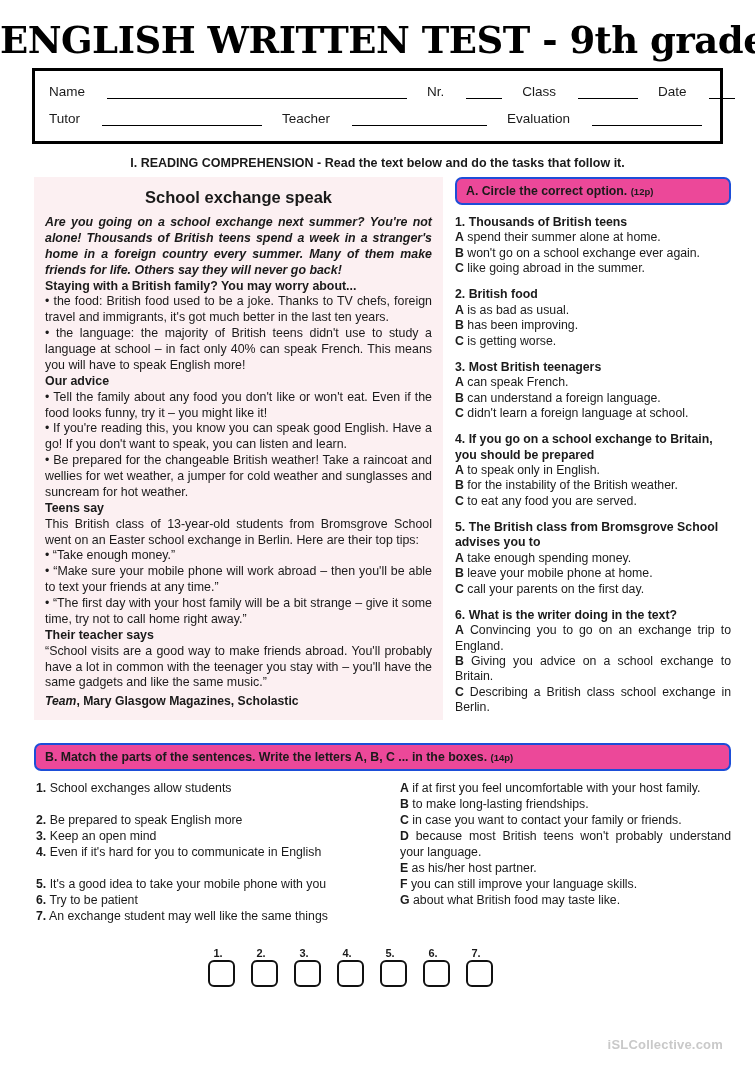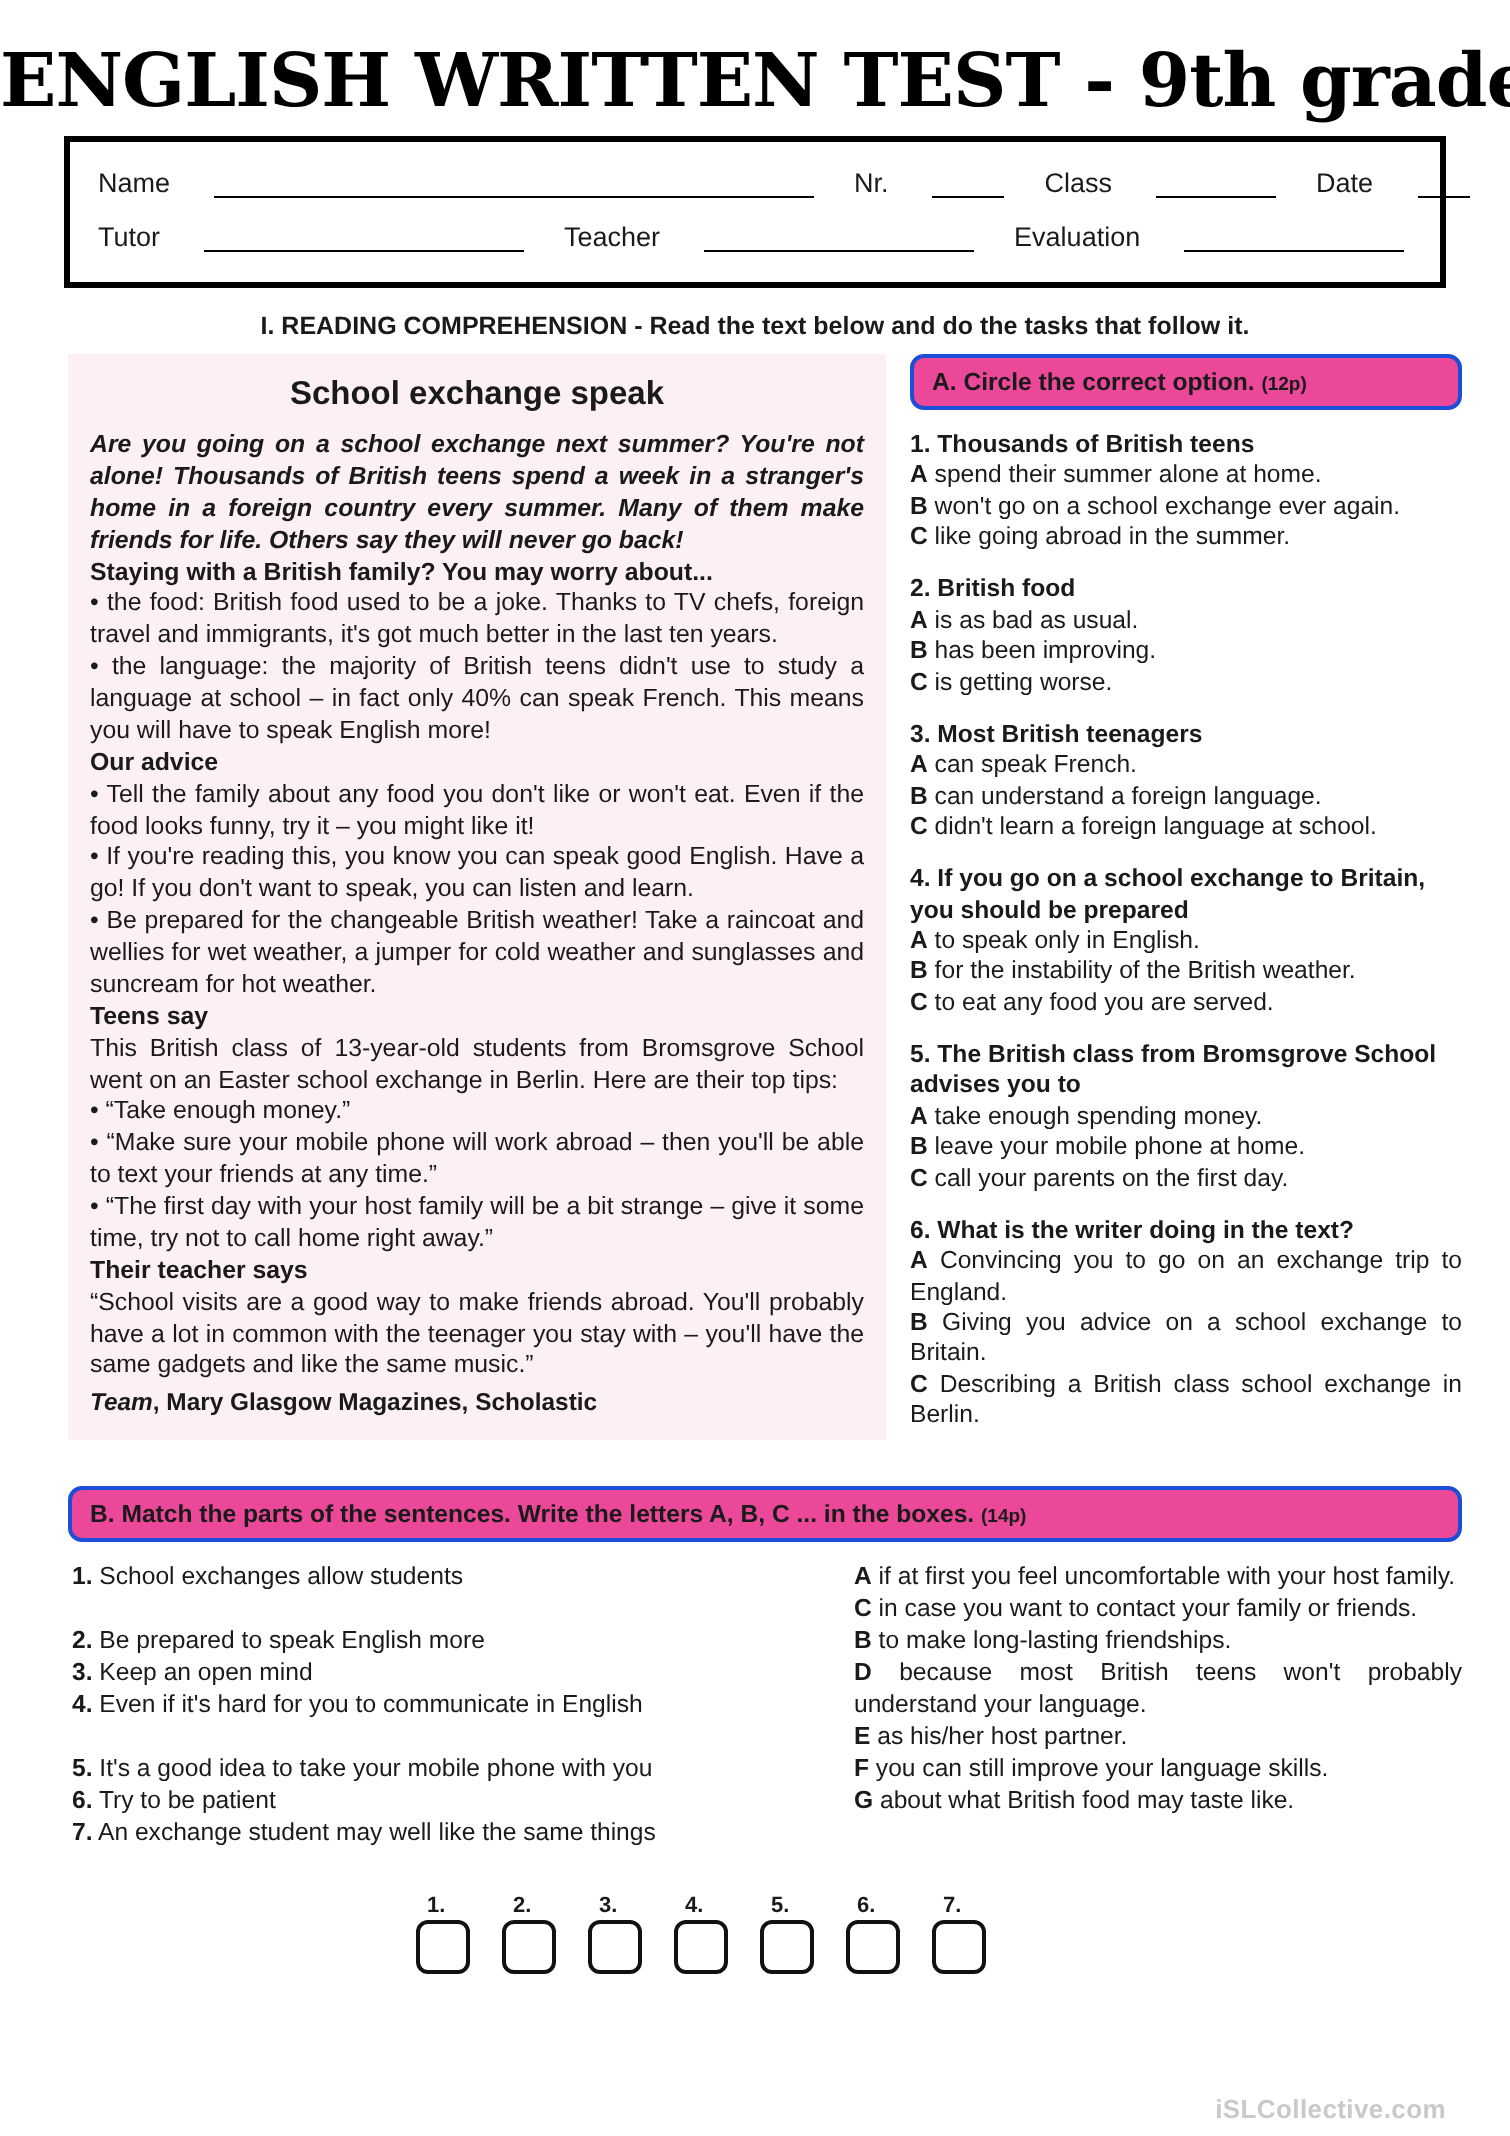--- a/index.html
+++ b/index.html
@@ -164,21 +164,20 @@
     box-sizing: border-box;
   }
   .match-left {
     flex: 0 0 360px;
     box-sizing: border-box;
   }
   .match-right {
     flex: 1 1 auto;
     box-sizing: border-box;
     padding-left: 4px;
-    margin-left: 27px;
   }
   .m-item {
     font-size: 12.3px;
     line-height: 1.3;
     margin: 0;
   }
   .m-item .num { font-weight: 700; }
   .m-gap { height: 16px; }
   .m-opt {
     font-size: 12.3px;
@@ -207,21 +206,21 @@
     width: 27px;
     height: 27px;
     border: 2.3px solid #111;
     border-radius: 6px;
     box-sizing: border-box;
   }
 
   .watermark {
     position: absolute;
     right: 32px;
-    bottom: 6px;
+    bottom: 16px;
     font-size: 13px;
     color: #c9c9c9;
     letter-spacing: 0.2px;
     font-weight: 600;
   }
   .credit {
     text-align: left;
     font-size: 12.2px;
     font-weight: 700;
     margin-top: 3px;
@@ -344,22 +343,22 @@
           <p class="m-item"><span class="num">2.</span><span> Be prepared to speak English more</span></p>
           <p class="m-item"><span class="num">3.</span><span> Keep an open mind</span></p>
           <p class="m-item"><span class="num">4.</span><span> Even if it's hard for you to communicate in English</span></p>
           <div class="m-gap"></div>
           <p class="m-item"><span class="num">5.</span><span> It's a good idea to take your mobile phone with you</span></p>
           <p class="m-item"><span class="num">6.</span><span> Try to be patient</span></p>
           <p class="m-item"><span class="num">7.</span><span> An exchange student may well like the same things</span></p>
         </div>
       <div class="match-right" id="match-right">
           <p class="m-opt"><span class="lt">A</span><span> if at first you feel uncomfortable with your host family.</span></p>
+          <p class="m-opt"><span class="lt">B</span><span> to make long-lasting friendships.</span></p>
           <p class="m-opt"><span class="lt">C</span><span> in case you want to contact your family or friends.</span></p>
-          <p class="m-opt"><span class="lt">B</span><span> to make long-lasting friendships.</span></p>
           <p class="m-opt"><span class="lt">D</span><span> because most British teens won't probably understand your language.</span></p>
           <p class="m-opt"><span class="lt">E</span><span> as his/her host partner.</span></p>
           <p class="m-opt"><span class="lt">F</span><span> you can still improve your language skills.</span></p>
           <p class="m-opt"><span class="lt">G</span><span> about what British food may taste like.</span></p>
         </div>
     </div>
 
     <div class="answers" id="answer-boxes">
         <div class="ans-cell">
           <div class="ans-num">1.</div>

